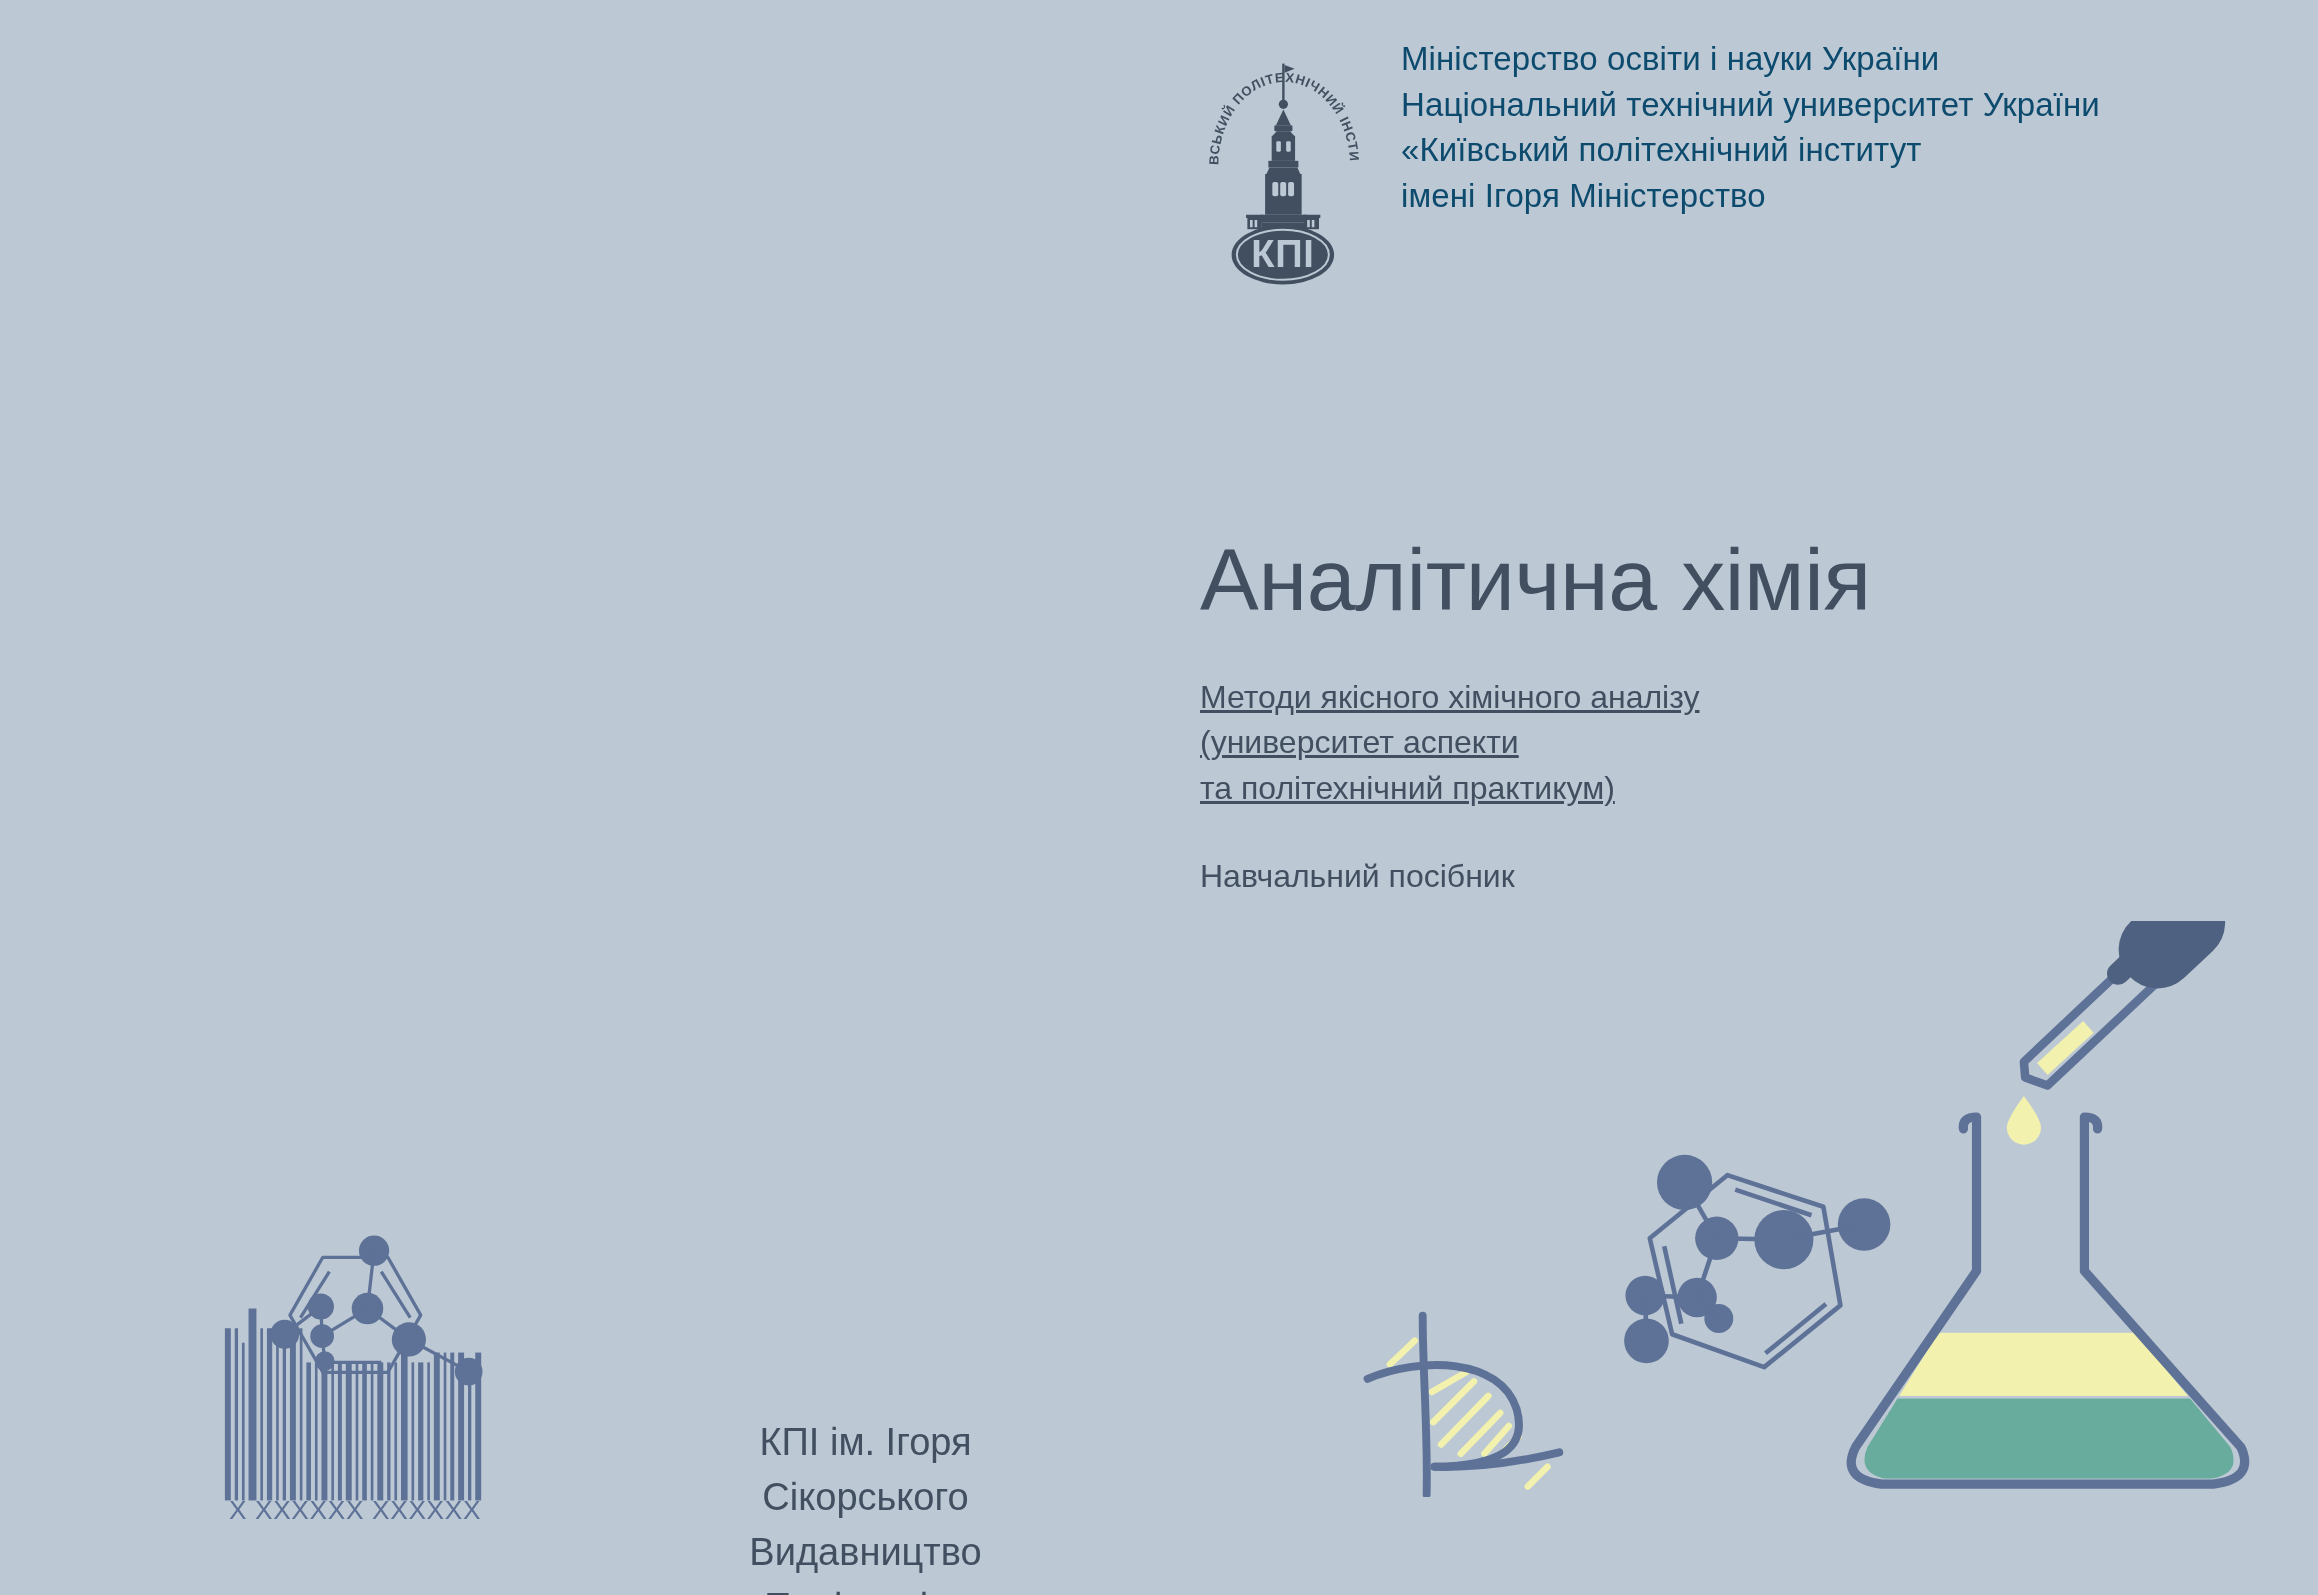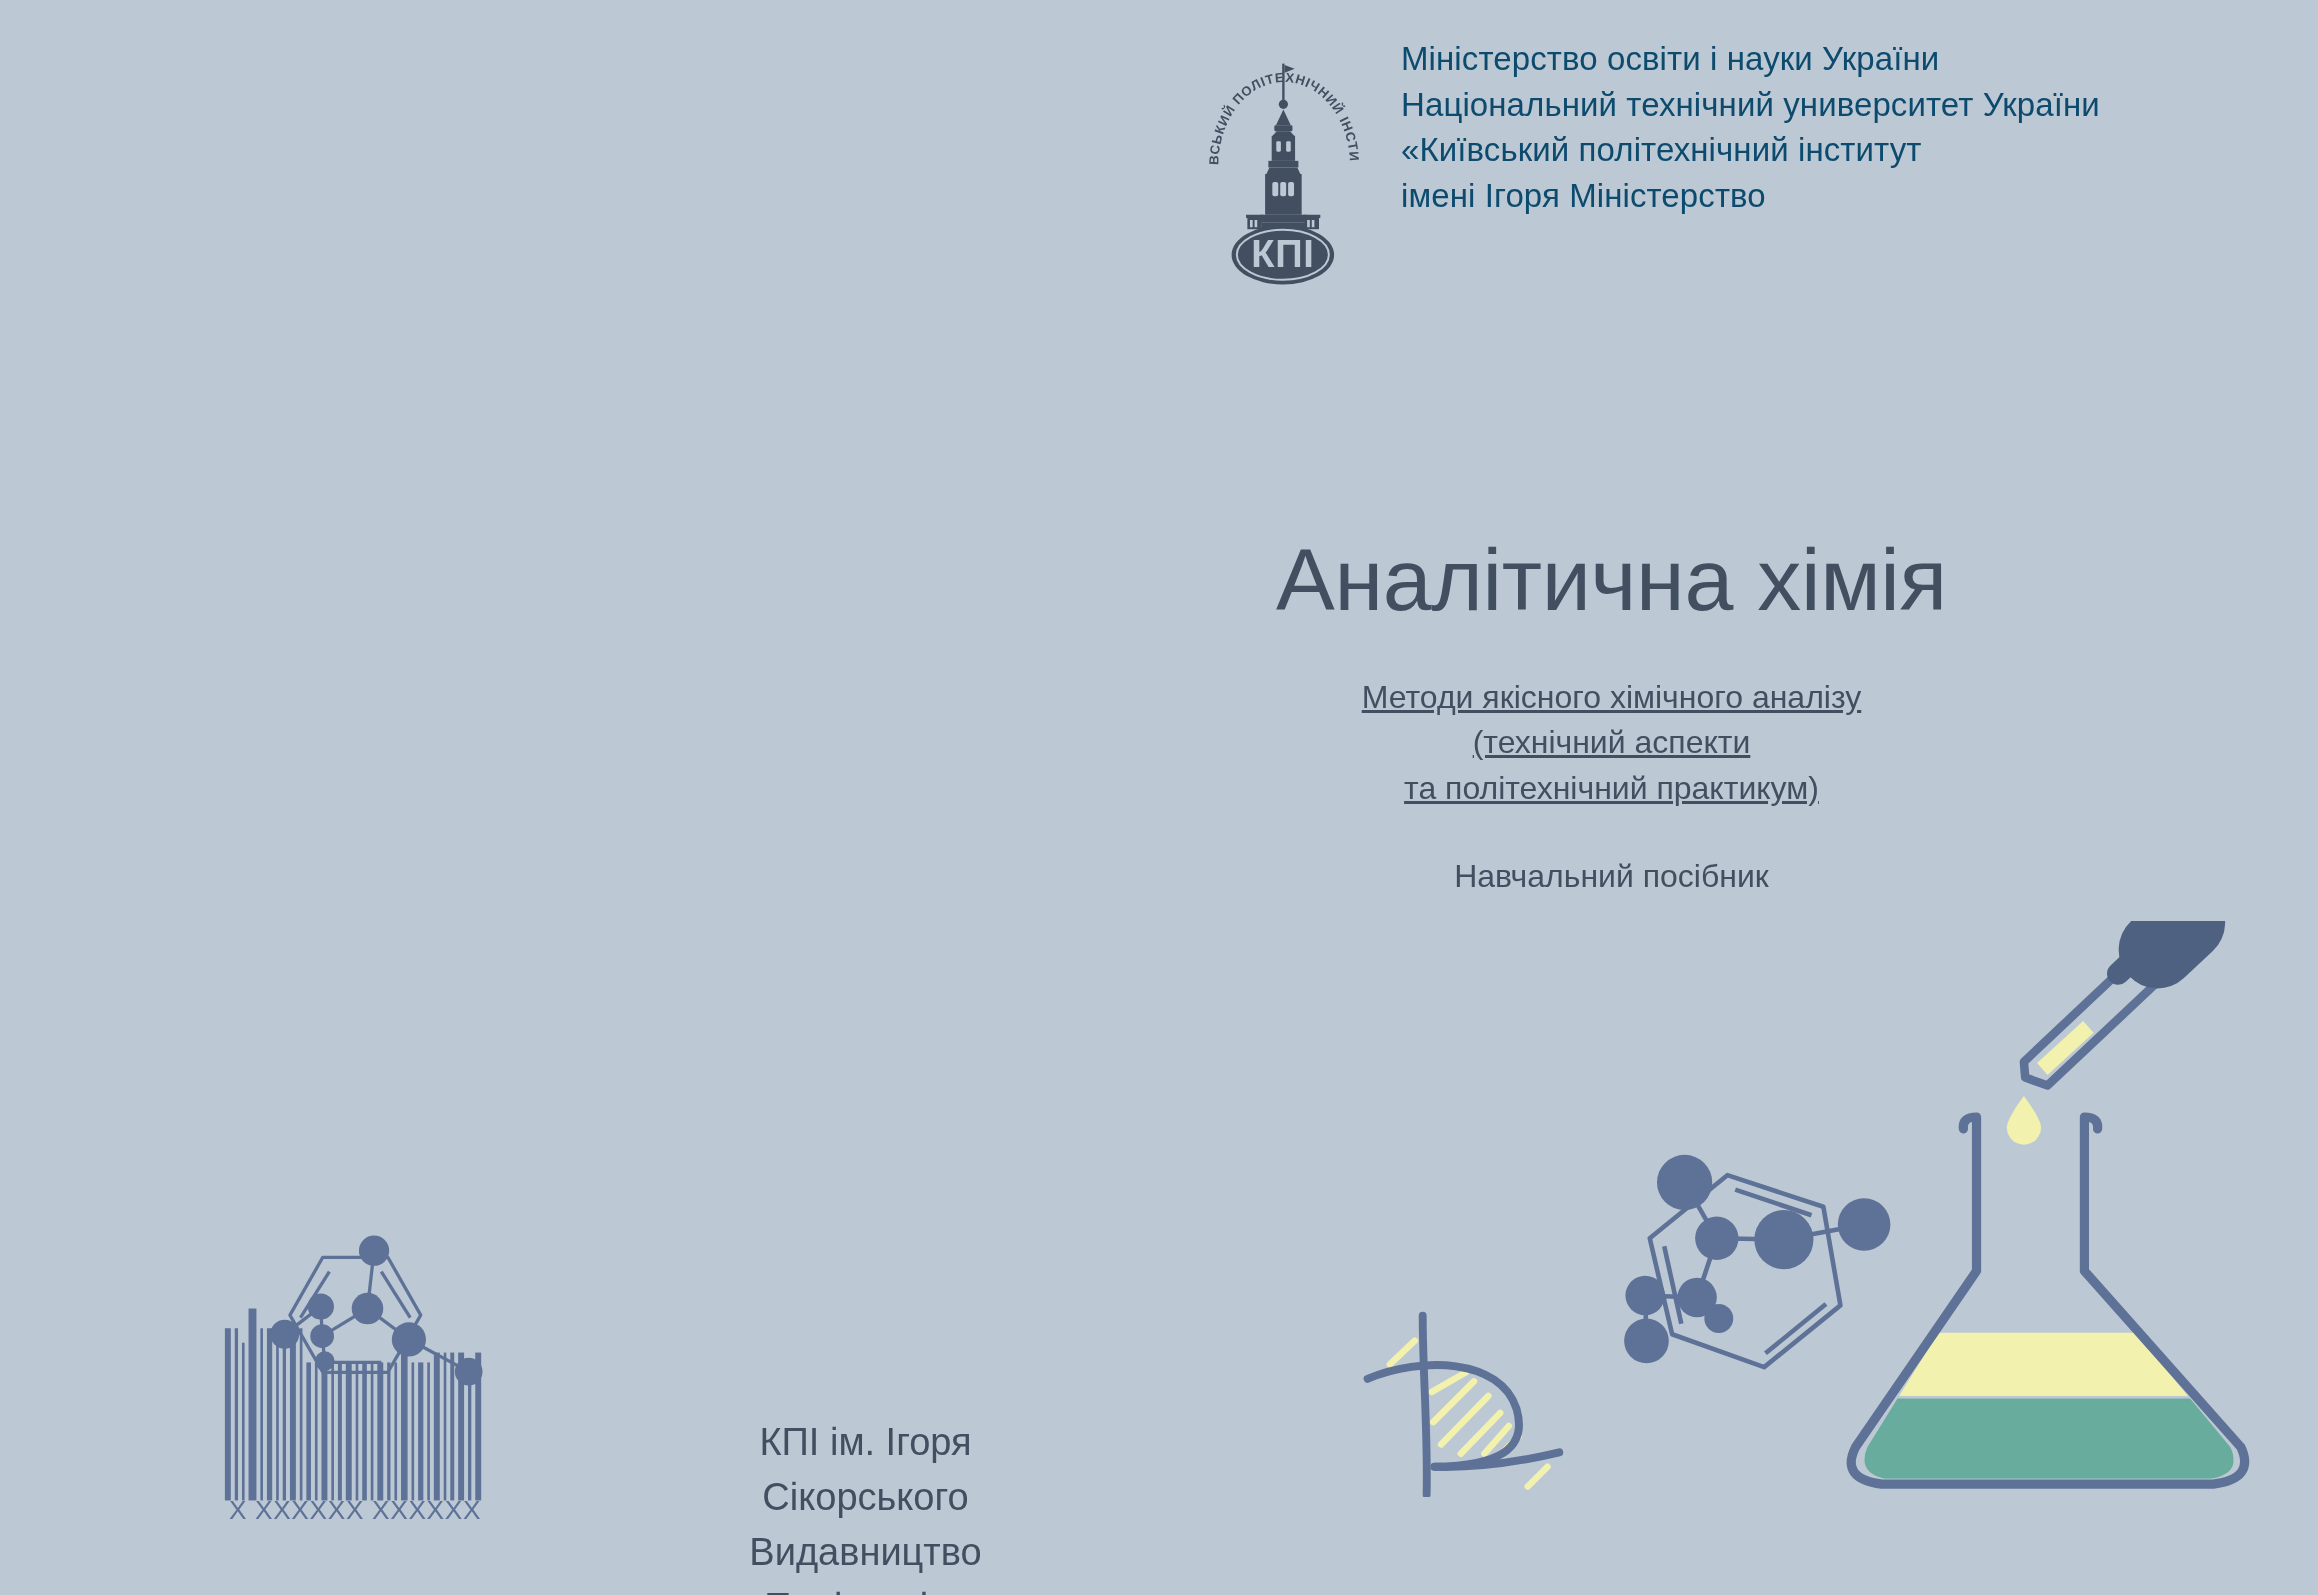--- a/index.html
+++ b/index.html
@@ -38,21 +38,21 @@
     color: #0c4a6e;
     white-space: nowrap;
   }
   #imprint-lines div { display: block; }
 
   
   #title-block {
     position: absolute;
     right: 296px;
     top: 536px;
-    text-align: center;
+    text-align: left;
     width: 823px;
   }
   #book-title {
     font-size: 88px;
     font-weight: 400;
     letter-spacing: -0.3px;
     line-height: 1.0;
     color: #414F60;
     margin: 0;
     white-space: nowrap;
@@ -157,21 +157,21 @@
       <div>Національний технічний университет України</div>
       <div>«Київський політехнічний інститут</div>
       <div>імені Ігоря Міністерство</div>
     </div>
   </div>
 
   <div id="title-block">
     <h1 id="book-title">Аналітична хімія</h1>
     <div id="subtitle-block">
       <div>Методи якісного хімічного аналізу</div>
-      <div>(технічний аспекти</div>
+      <div>(университет аспекти</div>
       <div>та політехнічний практикум)</div>
     </div>
     <div id="book-kind">Навчальний посібник</div>
   </div>
 
   <div id="publisher-block">
     <div>КПІ ім. Ігоря Сікорського</div>
     <div>Видавництво «Політехніка»</div>
   </div>
 

